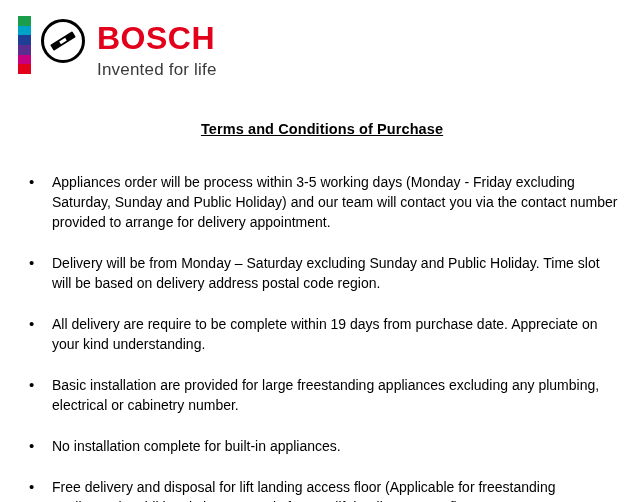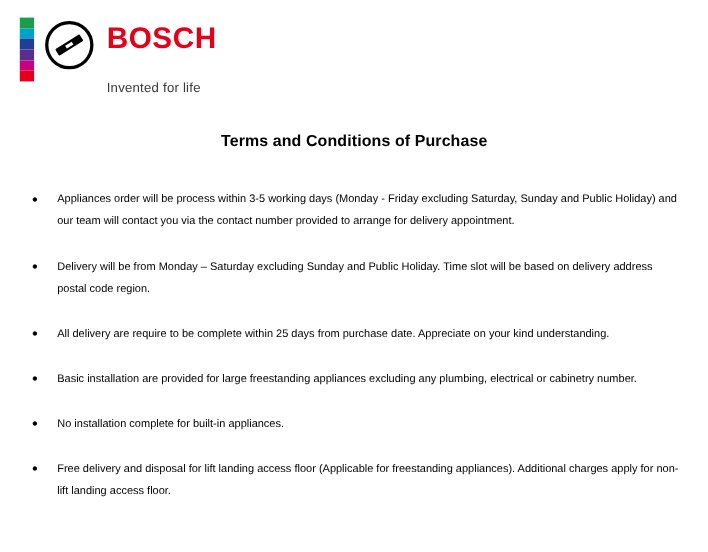--- a/index.html
+++ b/index.html
@@ -73,43 +73,44 @@
     transform: translate(-50%, -50%) rotate(-32deg);
   }
   .wordmark {
     display: flex;
     flex-direction: column;
     justify-content: flex-start;
     padding-top: 6px;
   }
   .wordmark-title {
     font-family: "Liberation Sans", sans-serif;
-    font-size: 27px;
+    font-size: 32px;
     font-weight: bold;
     letter-spacing: 0.5px;
     color: #e2001a;
     line-height: 1;
   }
   .wordmark-tagline {
     font-family: "Liberation Sans", sans-serif;
-    font-size: 12px;
+    font-size: 17px;
     color: #3a3a3a;
-    margin-top: 24px;
+    margin-top: 6px;
     letter-spacing: 0.2px;
   }
 
   
   .doc-title {
     position: absolute;
     top: 121px;
     left: 0;
     width: 100%;
     text-align: center;
     font-size: 14.5px;
     font-weight: bold;
+    text-decoration: underline;
     letter-spacing: 0.1px;
   }
 
   
   .terms {
     position: absolute;
     top: 172px;
     left: 24px;
     width: 596px;
   }
@@ -122,21 +123,21 @@
     flex: 0 0 auto;
     width: 28px;
     font-size: 15px;
     line-height: 20px;
     text-align: left;
     padding-left: 5px;
     box-sizing: border-box;
   }
   .term-text {
     flex: 1 1 auto;
-    font-size: 10px;
+    font-size: 14px;
     line-height: 20px;
     text-align: left;
   }
 </style>
 </head>
 <body>
 
 <div class="page">
 
   <div class="header">
@@ -164,21 +165,21 @@
       <div class="term-text">Appliances order will be process within 3-5 working days (Monday - Friday excluding Saturday, Sunday and Public Holiday) and our team will contact you via the contact number provided to arrange for delivery appointment.</div>
     </div>
 
     <div class="term-item">
       <div class="term-bullet">•</div>
       <div class="term-text">Delivery will be from Monday – Saturday excluding Sunday and Public Holiday. Time slot will be based on delivery address postal code region.</div>
     </div>
 
     <div class="term-item">
       <div class="term-bullet">•</div>
-      <div class="term-text">All delivery are require to be complete within 25 days from purchase date. Appreciate on your kind understanding.</div>
+      <div class="term-text">All delivery are require to be complete within 19 days from purchase date. Appreciate on your kind understanding.</div>
     </div>
 
     <div class="term-item">
       <div class="term-bullet">•</div>
       <div class="term-text">Basic installation are provided for large freestanding appliances excluding any plumbing, electrical or cabinetry number.</div>
     </div>
 
     <div class="term-item">
       <div class="term-bullet">•</div>
       <div class="term-text">No installation complete for built-in appliances.</div>

